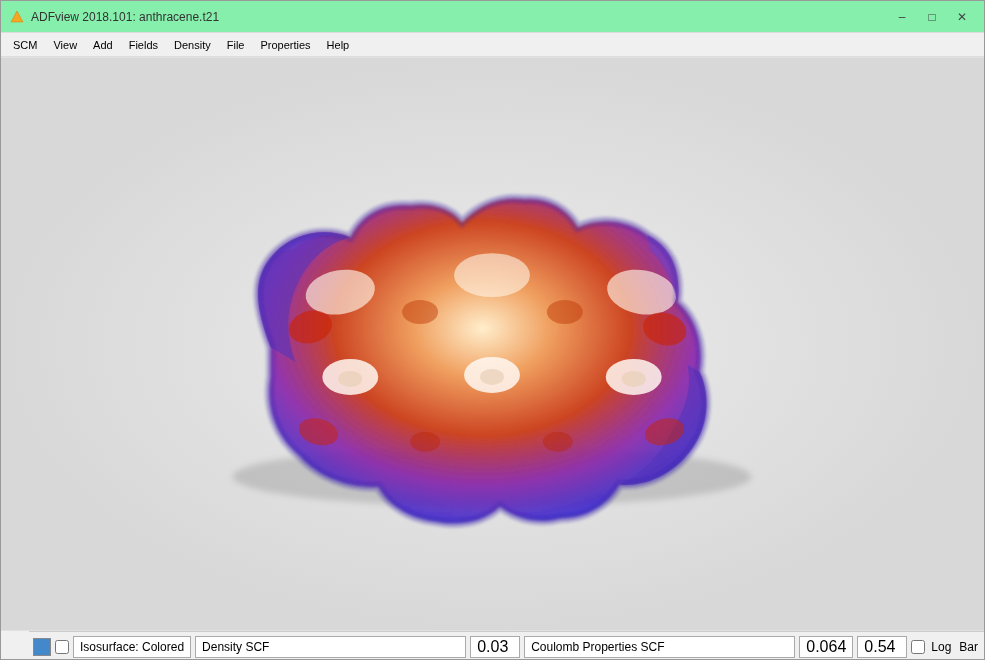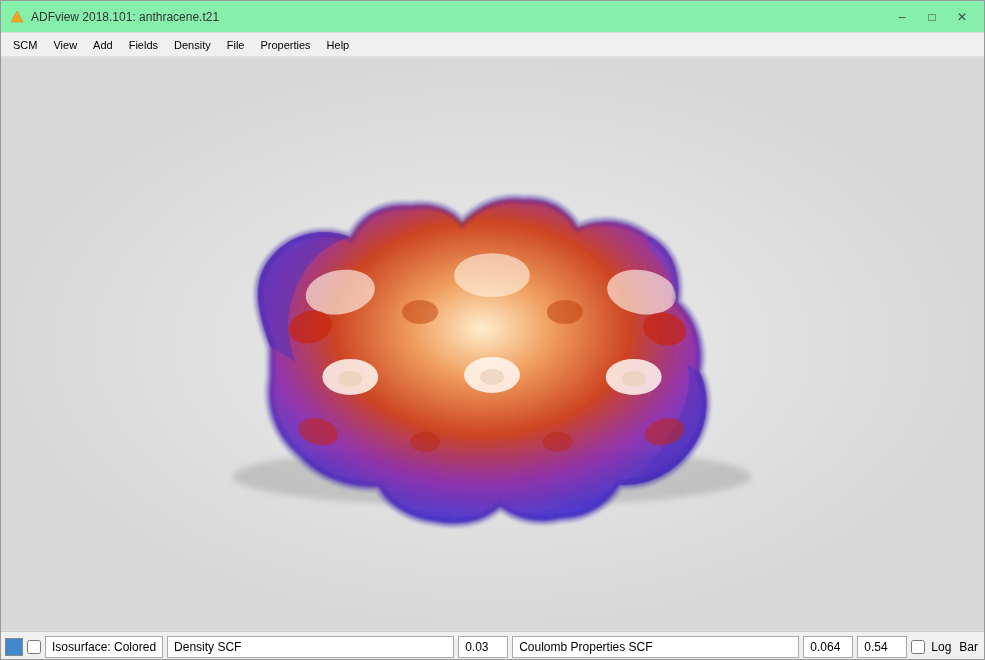--- a/index.html
+++ b/index.html
@@ -77,20 +77,21 @@
       justify-content: center;
     }
     .status-bar {
       display: flex;
       align-items: center;
       height: 30px;
       background: #f0f0f0;
       border-top: 1px solid #ccc;
       padding: 0 4px;
       gap: 4px;
+      margin-left: 28px;
     }
     .status-color-box {
       width: 18px;
       height: 18px;
       background: #4488cc;
       border: 1px solid #888;
       flex-shrink: 0;
     }
     .status-checkbox {
       width: 14px;
@@ -113,21 +114,21 @@
       font-size: 12px;
       height: 22px;
       display: flex;
       align-items: center;
       flex: 1;
     }
     .status-value {
       background: white;
       border: 1px solid #aaa;
       padding: 1px 6px;
-      font-size: 12px;
+      font-size: 16px;
       height: 22px;
       display: flex;
       align-items: center;
       min-width: 50px;
     }
     .status-log-label {
       font-size: 12px;
       padding: 0 2px;
     }
     .status-checkbox-log {

